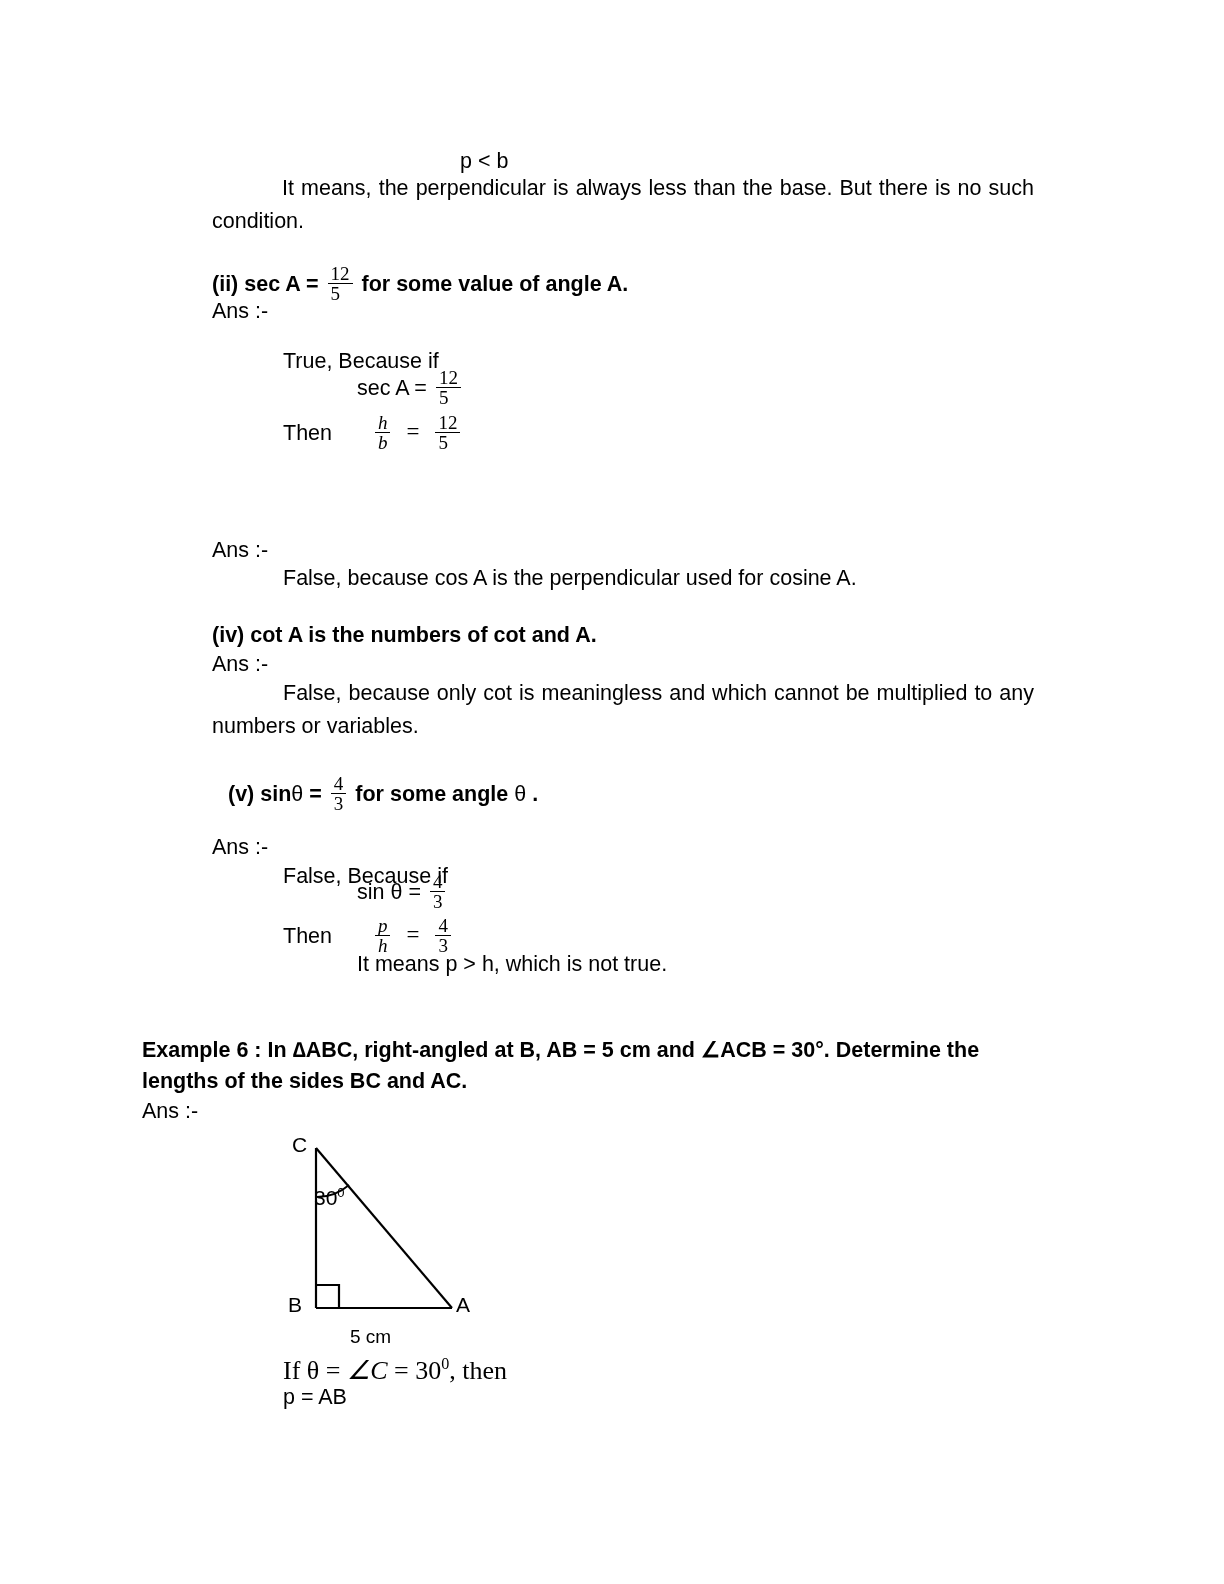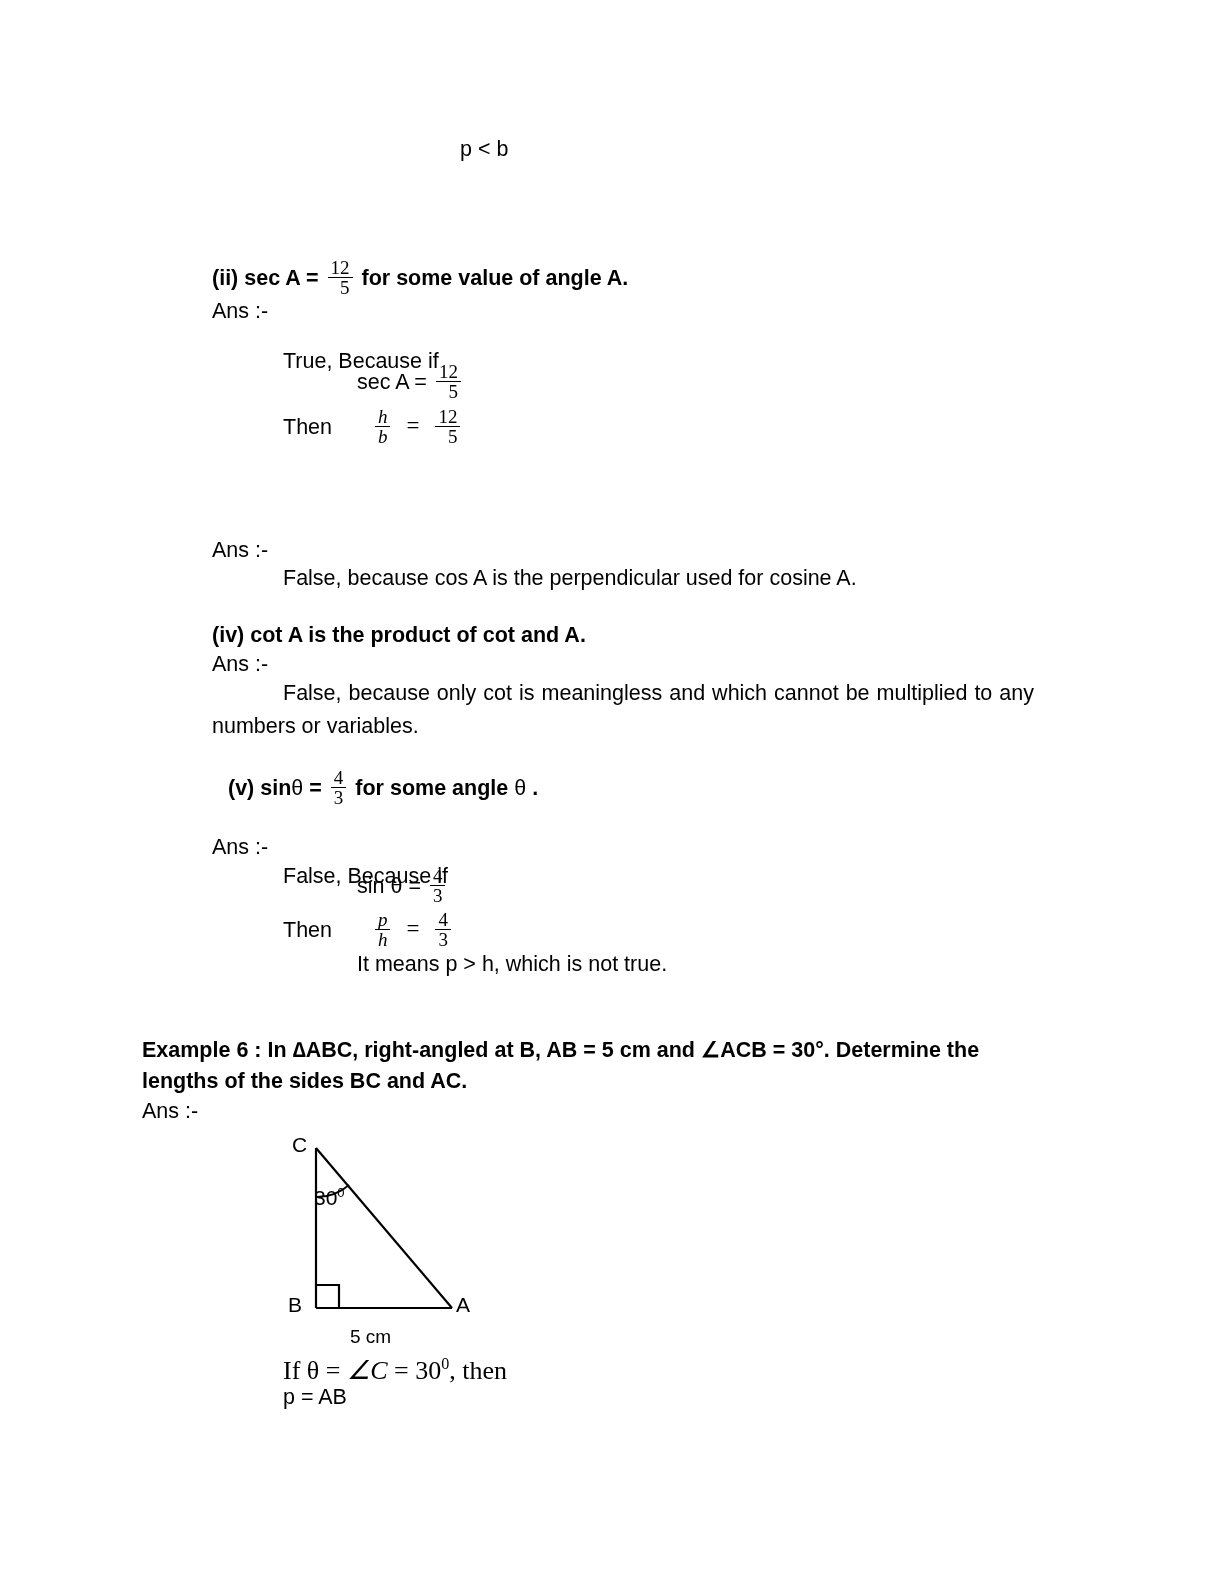--- a/index.html
+++ b/index.html
@@ -35,25 +35,25 @@
     font-size: 21.5px;
     line-height: 33px;
     text-align: justify;
   }
   .b { font-weight: bold; }   
 
   
   .frac {
     display: inline-block;
     vertical-align: -0.42em;
-    text-align: right;
+    text-align: left;
     font-family: "Liberation Serif", serif;
     font-weight: normal;
     line-height: 1.02;
-    margin: 0 3px;
+    margin: 6px 3px;
   }
   .frac .num {
     display: block;
     font-size: 17px;
     padding: 0 3px;
   }
   .frac .den {
     display: block;
     font-size: 17px;
     border-top: 1.6px solid #000;
@@ -95,22 +95,23 @@
     position: absolute;
     font-size: 21px;
     font-family: "Liberation Sans", sans-serif;
   }
 </style>
 </head>
 <body>
 
 <div class="page">
 
-  <div class="line" style="left:460px; top:134px;">p &lt; b</div>
-
+  <div class="line" style="left:460px; top:146px;">p &lt; b</div>
+
+  <div class="para" style="left:212px; top:172px; width:822px; text-indent:70px;">It means, the perpendicular is always less than the base. But there is no such condition.</div>
 
   <div class="line b" style="left:212px; top:258px;">
     <span>(ii) sec A =</span>
     <span class="frac big">
       <span class="num">12</span>
       <span class="den">5</span>
     </span>
     <span>for some value of angle A.</span>
   </div>
 
@@ -139,21 +140,21 @@
       <span class="den">5</span>
     </span>
   </div>
 
 
 
   <div class="line" style="left:212px; top:535px;">Ans :-</div>
 
   <div class="line" style="left:283px; top:563px;">False, because cos A is the perpendicular used for cosine A.</div>
 
-  <div class="line b" style="left:212px; top:620px;">(iv) cot A is the product of cot and A.</div>
+  <div class="line b" style="left:212px; top:620px;">(iv) cot A is the numbers of cot and A.</div>
 
   <div class="line" style="left:212px; top:649px;">Ans :-</div>
 
   <div class="para" style="left:212px; top:677px; width:822px; text-indent:71px;">False, because only cot is meaningless and which cannot be multiplied to any numbers or variables.</div>
 
   <div class="line b" style="left:228px; top:768px;">
     <span>(v) sin</span><span style="font-weight:normal;">θ</span>
     <span>=</span>
     <span class="frac big">
       <span class="num">4</span>

